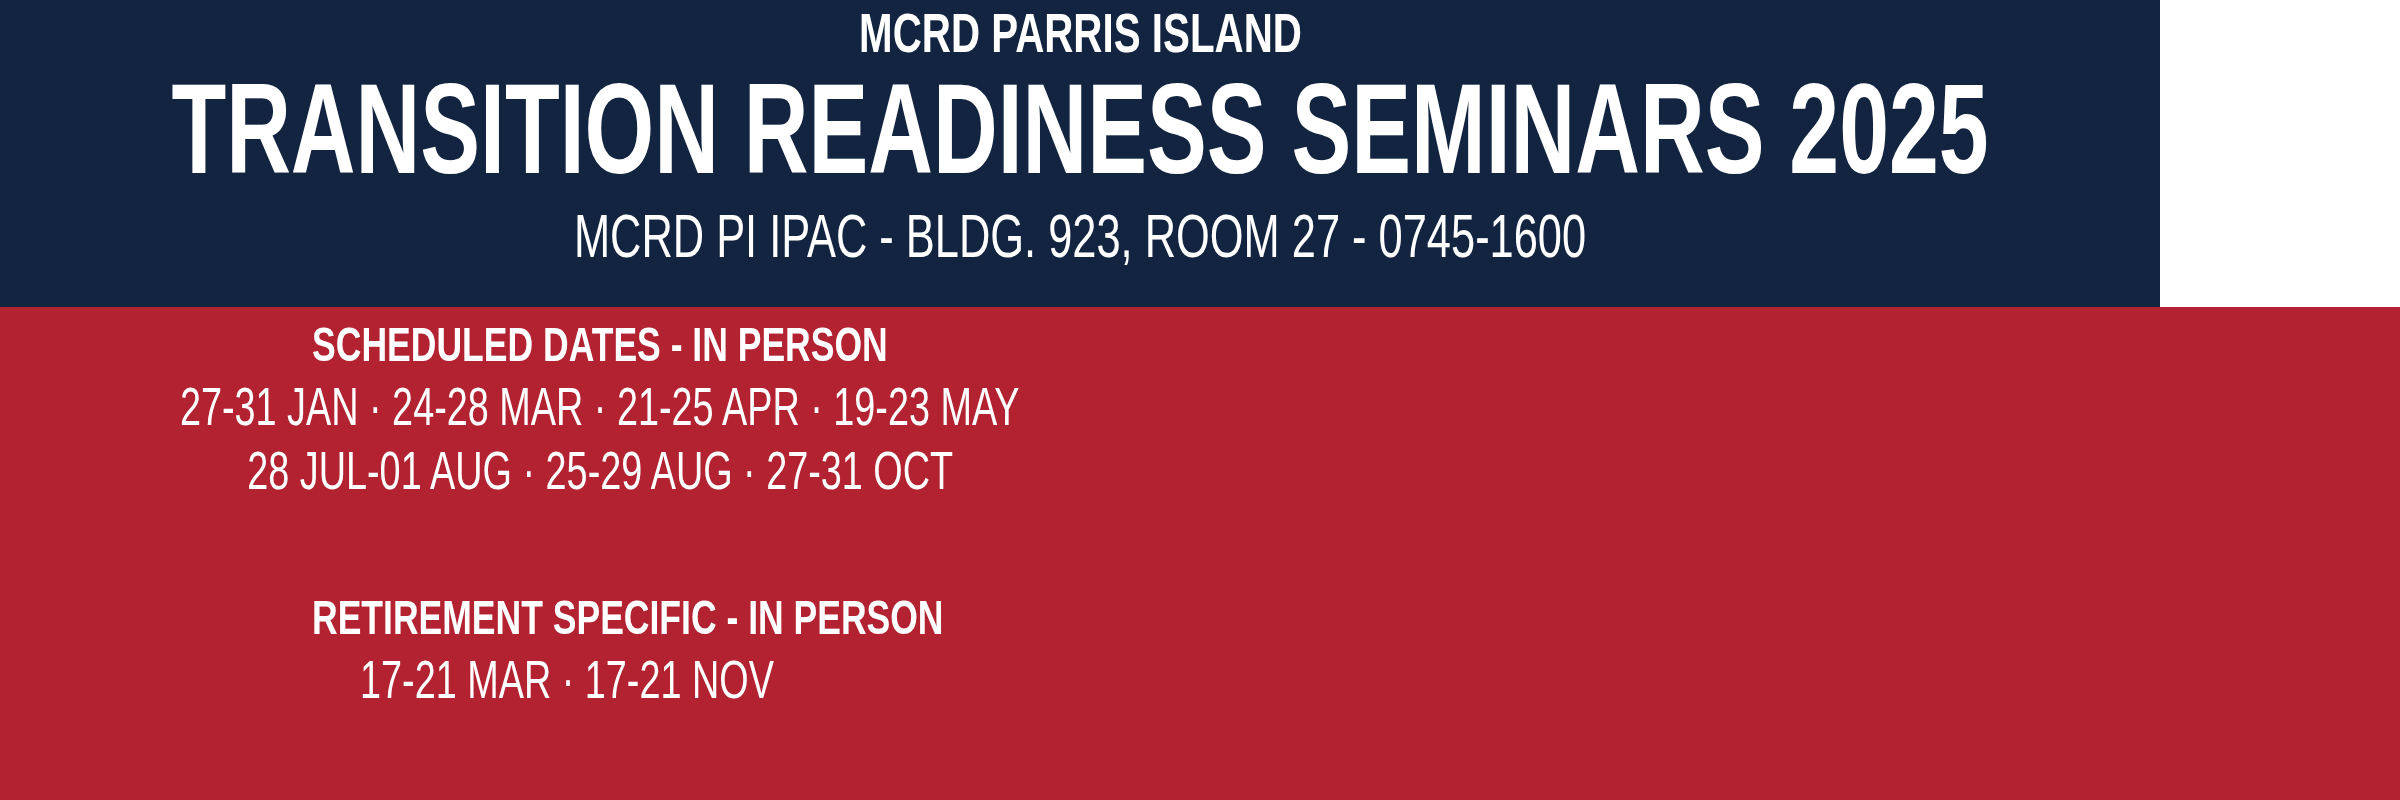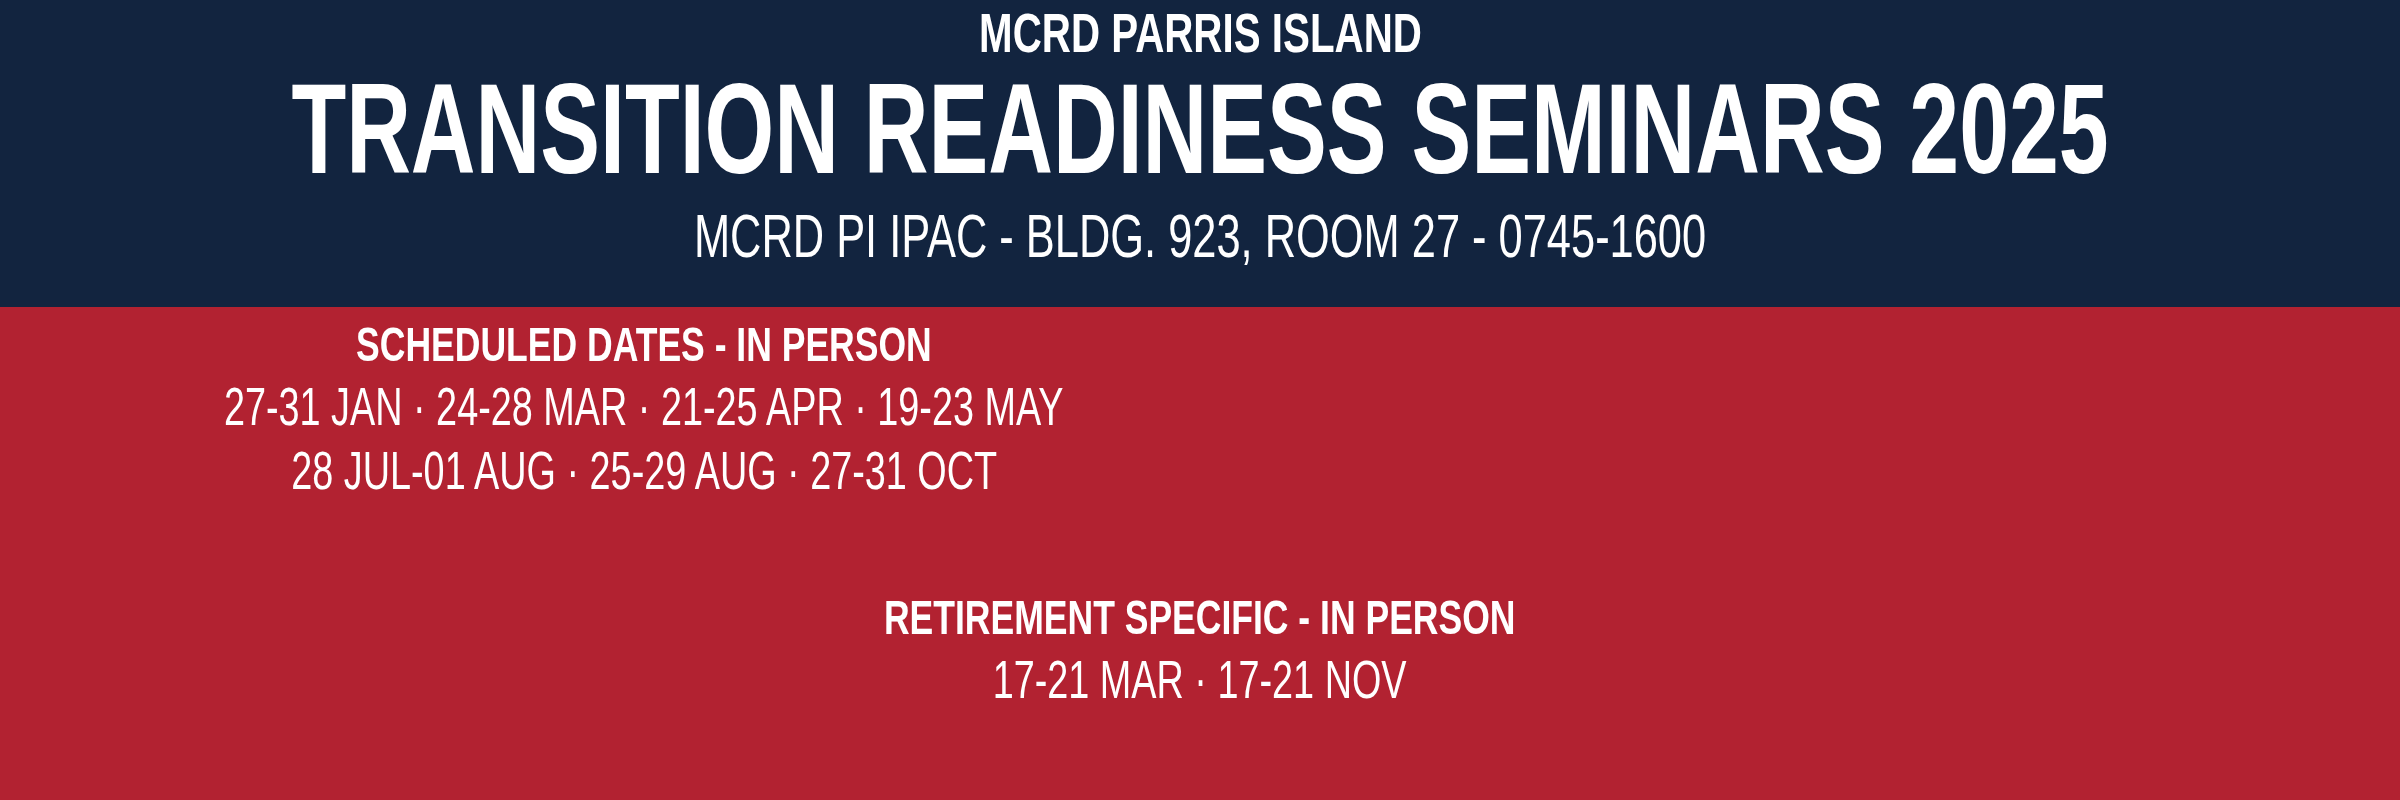--- a/index.html
+++ b/index.html
@@ -11,21 +11,21 @@
   }
   .banner {
     position:relative;
     width:2400px; height:800px;
     overflow:hidden;
   }
 
   
   .header {
     position:absolute; left:0; top:0;
-    width:2400px; height:307px;
+    width:2160px; height:307px;
     background:#12243F;
     display:flex; flex-direction:column;
     align-items:center; justify-content:flex-start;
   }
   
   .cond {
     display:inline-block;
     font-family:"Liberation Sans", sans-serif;
     font-weight:bold;
     white-space:nowrap;
@@ -60,21 +60,20 @@
     position:absolute; left:0; top:307px;
     width:2400px; height:493px;
     background:#B22231;
   }
 
   .cols {
     position:absolute; left:0; top:12px;
     width:2400px;
     display:flex;
     flex-direction:row;
-    padding-left:44px;
   }
   .col {
     width:1200px;
     display:flex; flex-direction:column;
     align-items:center;
   }
   .col-head {
     font-size:48px;
     color:#ffffff;
     font-weight:bold;
@@ -86,21 +85,21 @@
     color:#ffffff;
     font-weight:normal;
     transform:scaleX(0.70);
     line-height:1.12;
     margin-top:4px;
   }
 
   .retire {
     position:absolute; left:0; top:285px;
     width:2400px;
-    display:flex; flex-direction:column; align-items:center;
+    display:flex; flex-direction:column; 
   }
   .retire-head {
     font-size:48px;
     color:#ffffff;
     font-weight:bold;
     transform:scaleX(0.74);
     line-height:1.1;
   }
   .retire-line {
     font-size:54px;

